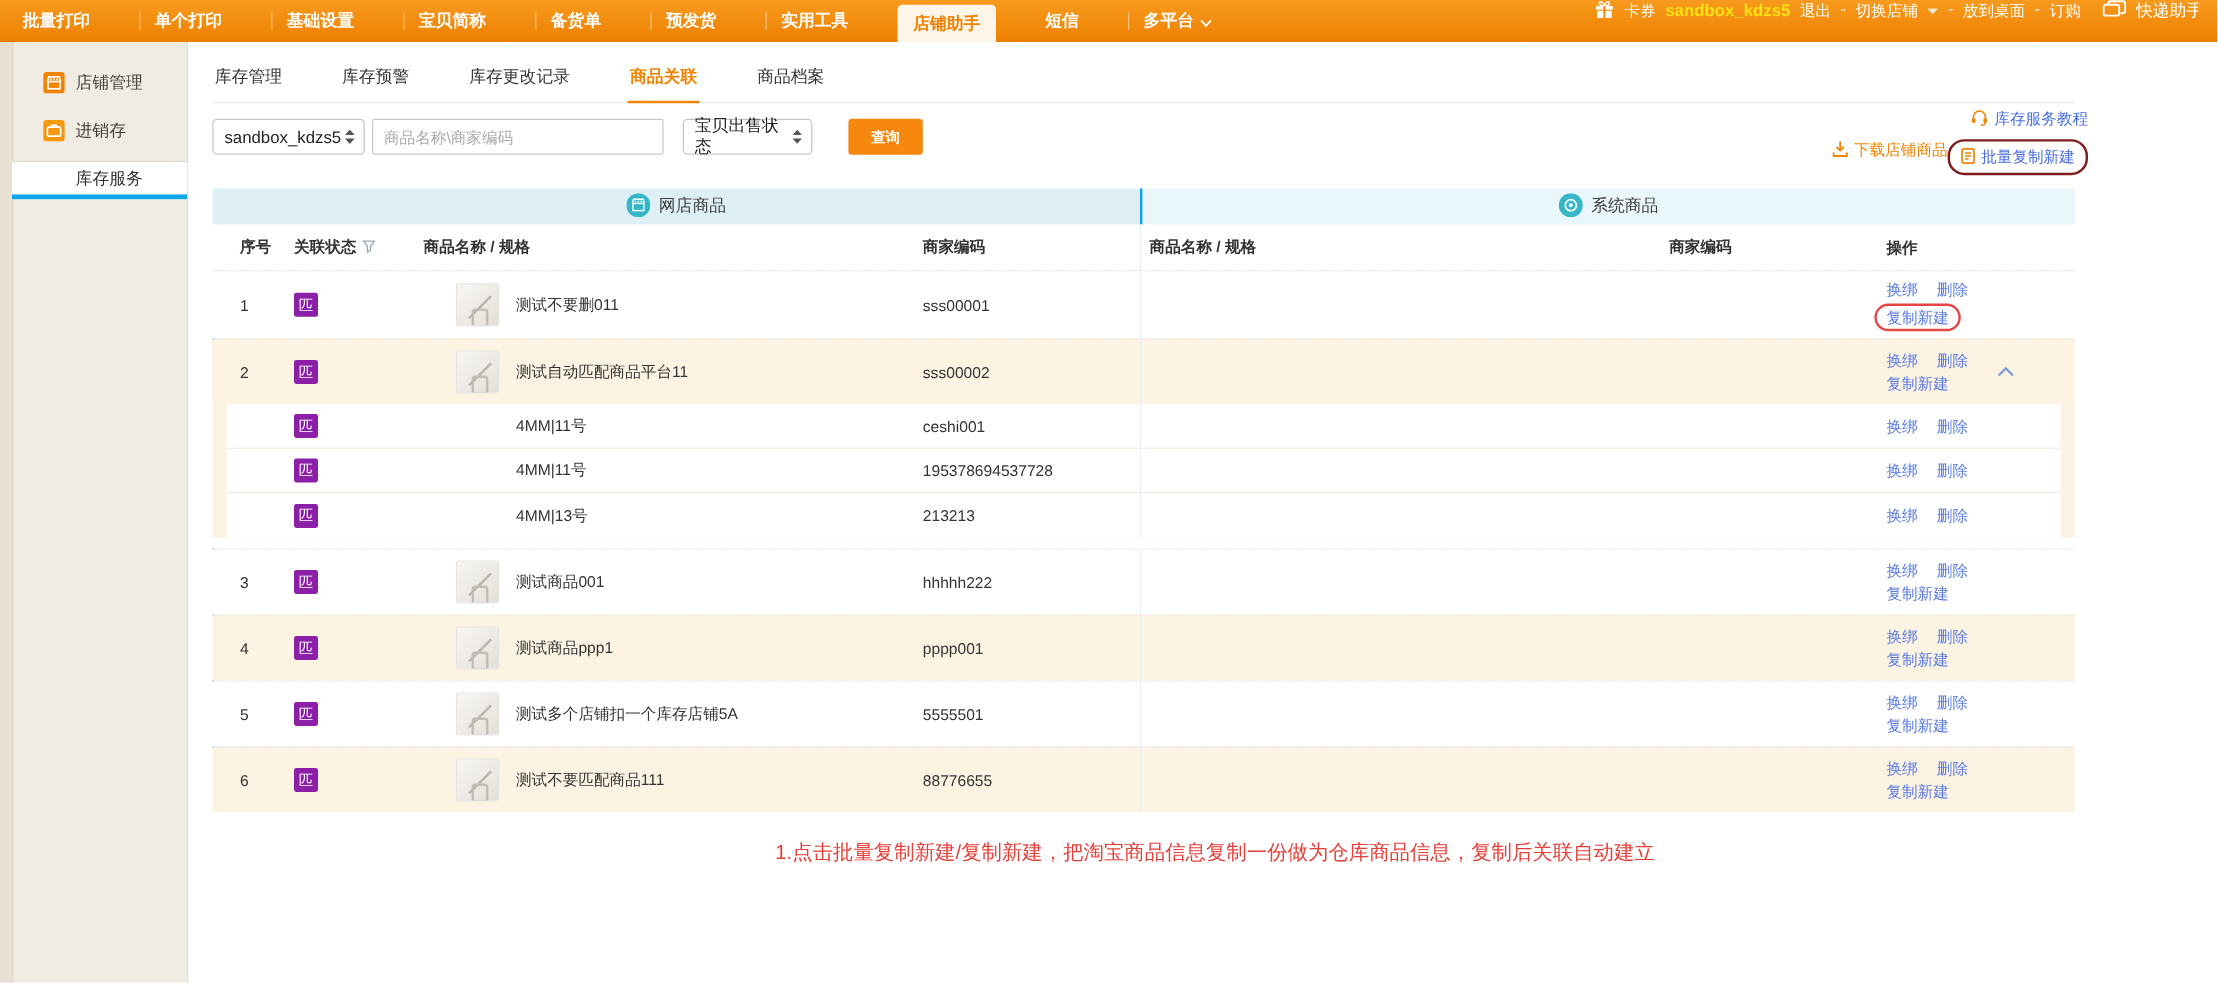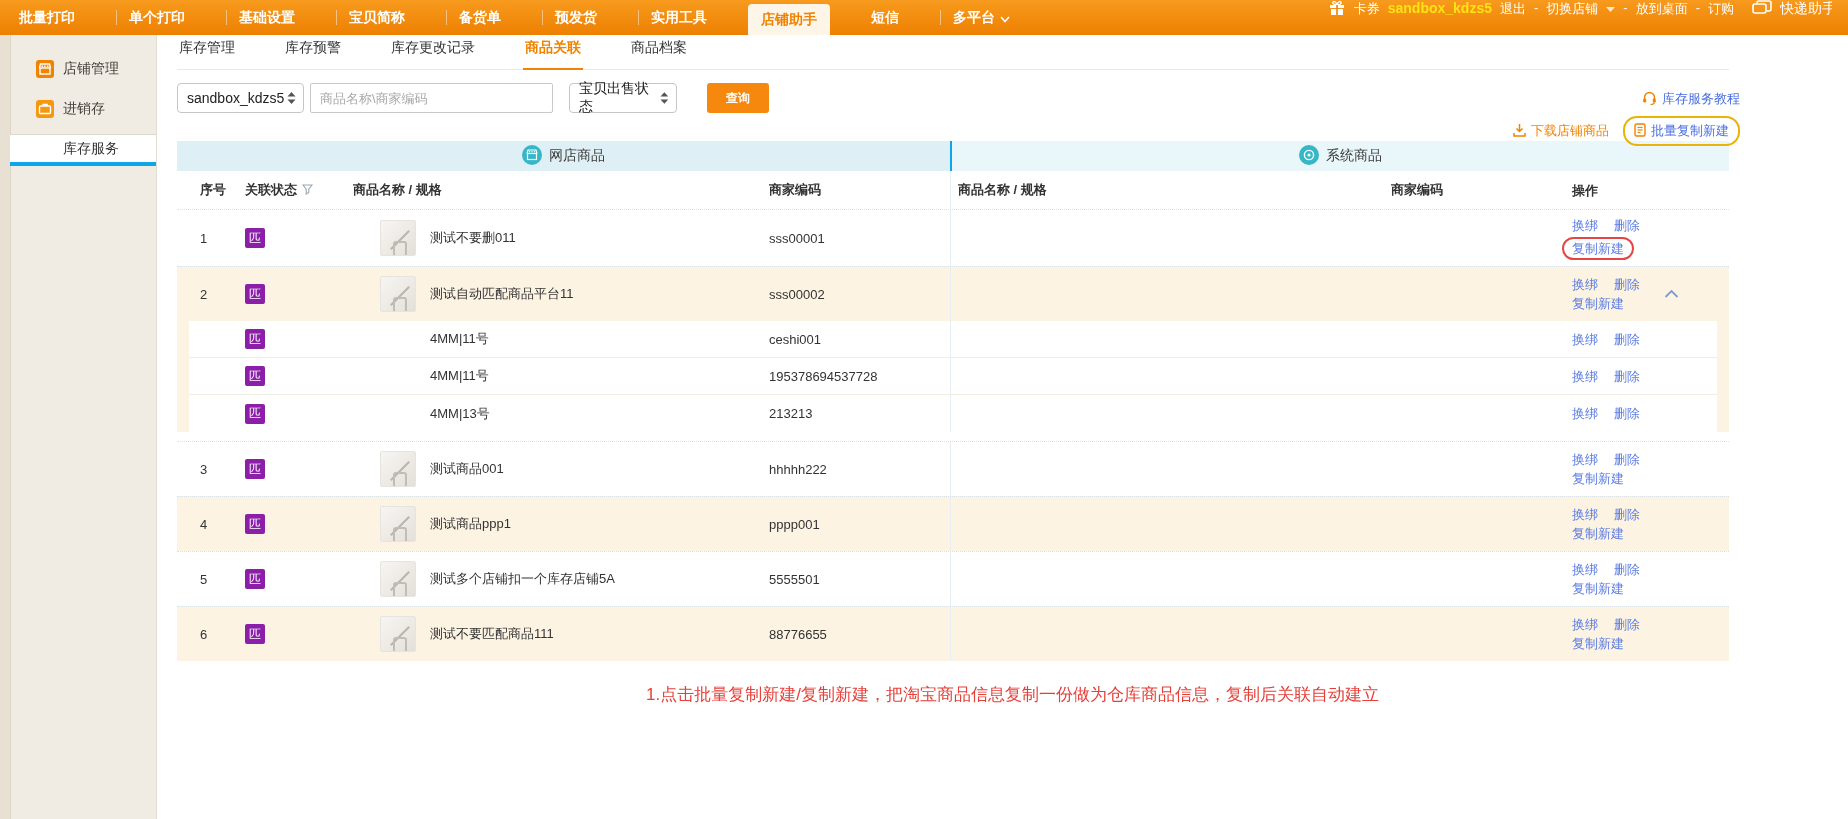--- a/index.html
+++ b/index.html
@@ -33,42 +33,42 @@
     padding-left:36px; gap:9px; font-size:14px; color:#443f3a; cursor:pointer; }
   .side-item.noicon { padding-left:63px; }
   .side-item.first { margin-top:14px; }
   .side-item.selected { height:32px; margin:5px 0 0 10px; padding-left:53px; background:#fff;
     border-top:1px solid #e0d9cb; border-bottom:4px solid #0ea5e9; color:#333; }
   .side-ico { width:18px; height:18px; flex:0 0 18px; }
 
   
   .main { position:absolute; top:35px; left:157px; width:1691px; height:784px; background:#fff; padding-left:20px; }
 
-  .tabs { display:flex; gap:46px; padding-top:0; width:1552px; border-bottom:1px solid #e9e9e9; }
+  .tabs { display:flex; gap:46px; padding-top:16px; width:1552px; border-bottom:1px solid #e9e9e9; }
   .tab { font-size:14px; color:#333; padding:4px 2px 11px; cursor:pointer; }
   .tab.active { color:#f08300; border-bottom:2px solid #f08300; margin-bottom:-1px; font-weight:bold; }
 
   .filter-row { display:flex; align-items:center; margin-top:13px; height:30px; }
   .sel { display:flex; align-items:center; justify-content:space-between; height:30px;
     border:1px solid #c6c6c6; border-radius:4px; background:#fff; padding:0 7px 0 9px;
     font-size:14px; color:#222; cursor:pointer; }
   .sel-shop { width:127px; margin-right:6px; }
   .sel-status { width:108px; margin-left:16px; }
   .txt-input { width:243px; height:30px; border:1px solid #c9c9c9; border-radius:2px;
     padding:0 9px; font-size:13px; color:#333; font-family:inherit; }
   .txt-input::placeholder { color:#a9a9a9; }
   .query-btn { width:62px; height:30px; margin-left:30px; background:#f6880e; color:#fff;
     border:none; border-radius:3px; font-size:12px; font-weight:bold; cursor:pointer; font-family:inherit; }
 
   .links { position:absolute; top:90px; right:108px; text-align:right; font-size:13px; }
   .links-row1 { display:flex; justify-content:flex-end; align-items:center; gap:5px; }
-  .links-row2 { display:flex; justify-content:flex-end; align-items:center; gap:14px; margin-top:8px; }
+  .links-row2 { display:flex; justify-content:flex-end; align-items:flex-start; margin-top:8px; }
   .lnk-blue { color:#4a6ee0; cursor:pointer; display:inline-flex; align-items:center; gap:5px; text-decoration:none; }
   .lnk-orange { color:#f08300; cursor:pointer; display:inline-flex; align-items:center; gap:5px; text-decoration:none; }
-  .red-box { border:2px solid #eab308; border-radius:14px; padding:4px 9px; }
+  .red-box { border:2px solid #7f1d1d; border-radius:14px; padding:4px 9px; }
 
   
   .assoc-table { margin-top:28px; width:1552px; font-size:13px; color:#333; }
   .t-band { display:flex; height:30px; }
   .t-band .band { display:flex; align-items:center; justify-content:center; gap:7px; font-size:14px; color:#3c3c3c; }
   .band-left { width:773px; background:#def0f6; }
   .band-right { width:779px; background:#e9f6fa; margin-left:0; border-left:2px solid #0ea5e9; }
 
   .t-row { display:grid; grid-template-columns:60px 110px 420px 183px 435px 180px 164px;
     align-items:center; min-height:55px; border-top:1px dotted #d9e1e5; background:#fff; }

